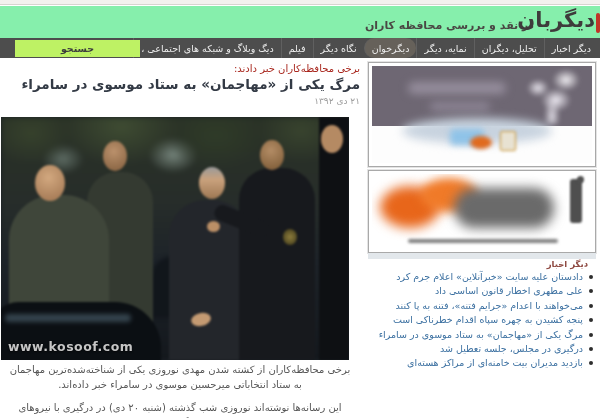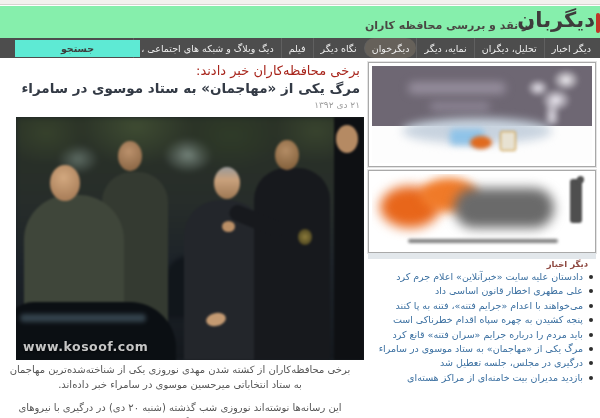--- a/index.html
+++ b/index.html
@@ -22,31 +22,31 @@
   
   .navbar { position:absolute; top:38px; left:0; width:600px; height:20px;
             background:#4d4d4d; }
   .nav-list { position:absolute; right:2px; top:0; height:20px; list-style:none;
               display:flex; direction:rtl; }
   .nav-list li { height:20px; display:flex; align-items:center; padding:0 7px;
                  font-size:9.5px; color:#eee; border-left:1px solid #606060;
                  white-space:nowrap; cursor:pointer; }
   .nav-list li.active { background:#66615a;border-radius:10px; }
   .search-tab { position:absolute; left:15px; top:2px; width:125px; height:17px;
-                background:#5eead4; color:#3c3c3c; font-size:9.5px; font-weight:bold;
+                background:#bef264; color:#3c3c3c; font-size:9.5px; font-weight:bold;
                 display:flex; align-items:center; justify-content:center; cursor:pointer; }
 
   
   .article-head { position:absolute; top:63px; right:240px; width:356px; text-align:right; }
-  .kicker { font-size:13px; color:#a8251c; margin-bottom:2px; }
+  .kicker { font-size:10px; color:#a8251c; margin-bottom:2px; }
   .title  { font-size:13.5px; font-weight:bold; color:#333a45; line-height:1.3; }
   .date   { font-size:9px; color:#9c9c9c; margin-top:2px; }
 
   
-  .photo { position:absolute; top:117px; right:236px; width:348px; height:243px;
+  .photo { position:absolute; top:117px; right:251px; width:348px; height:243px;
            overflow:hidden; background:#1a2025; }
   .ph-paint { position:absolute; inset:0; filter:blur(1.3px); }
   .ph-trees { position:absolute; inset:0;
     background:
       radial-gradient(60px 45px at 30px 16px,  #36412c 0%, rgba(0,0,0,0) 70%),
       radial-gradient(85px 55px at 120px 10px, #3e4b32 0%, rgba(0,0,0,0) 70%),
       radial-gradient(70px 50px at 215px 18px, #2f3b28 0%, rgba(0,0,0,0) 70%),
       radial-gradient(62px 45px at 300px 14px, #38432e 0%, rgba(0,0,0,0) 70%),
       radial-gradient(36px 26px at 172px 38px, #74837a 0%, rgba(0,0,0,0) 70%),
       radial-gradient(30px 22px at 62px 42px,  #5d6b63 0%, rgba(0,0,0,0) 70%),
@@ -239,17 +239,16 @@
 </div>
 
 <div class="side-band"></div>
 <div class="side-title">دیگر اخبار</div>
 
 <ul class="side-list">
   <li>دادستان علیه سایت «خبرآنلاین» اعلام جرم کرد</li>
   <li>علی مطهری اخطار قانون اساسی داد</li>
   <li>می‌خواهند با اعدام «جرایم فتنه»، فتنه به پا کنند</li>
   <li>پنجه کشیدن به چهره سپاه اقدام خطرناکی است</li>
-  <li>باید مردم را درباره جرایم «سران فتنه» قانع کرد</li>
   <li>مرگ یکی از «مهاجمان» به ستاد موسوی در سامراء</li>
   <li>درگیری در مجلس، جلسه تعطیل شد</li>
   <li>بازدید مدیران بیت خامنه‌ای از مراکز هسته‌ای</li>
 </ul>
 
 </body></html>

